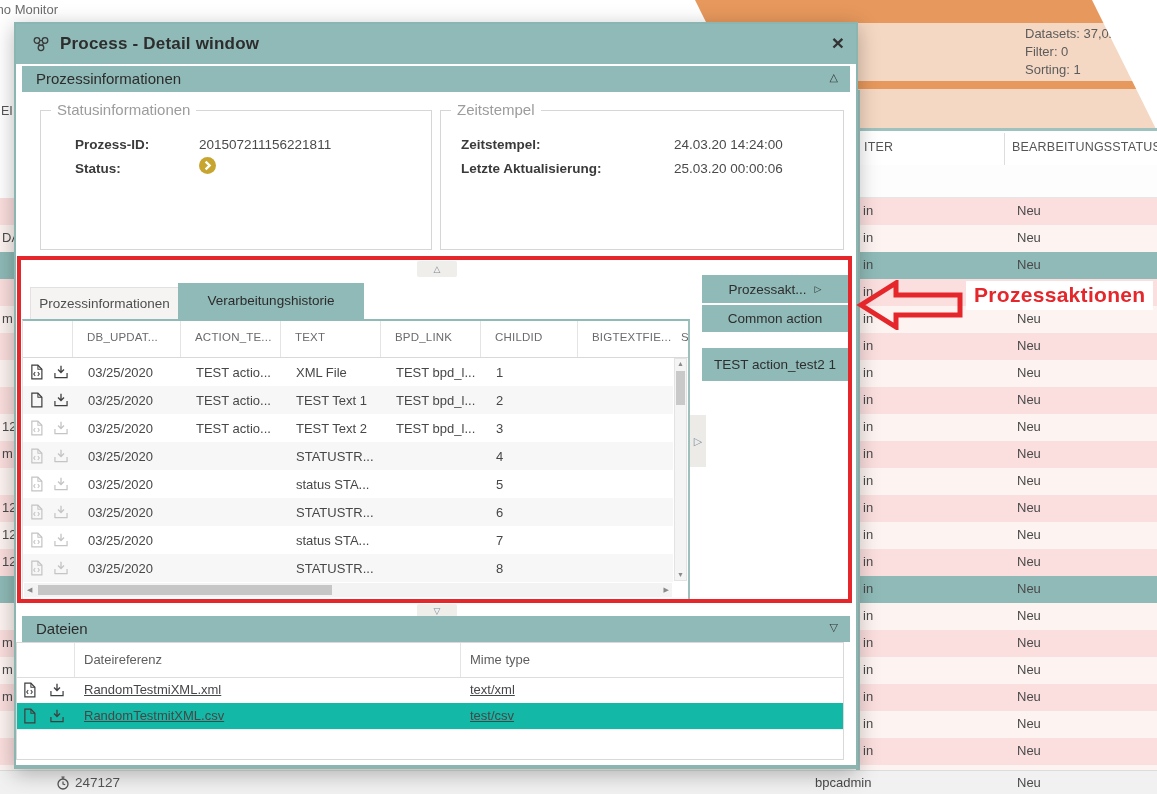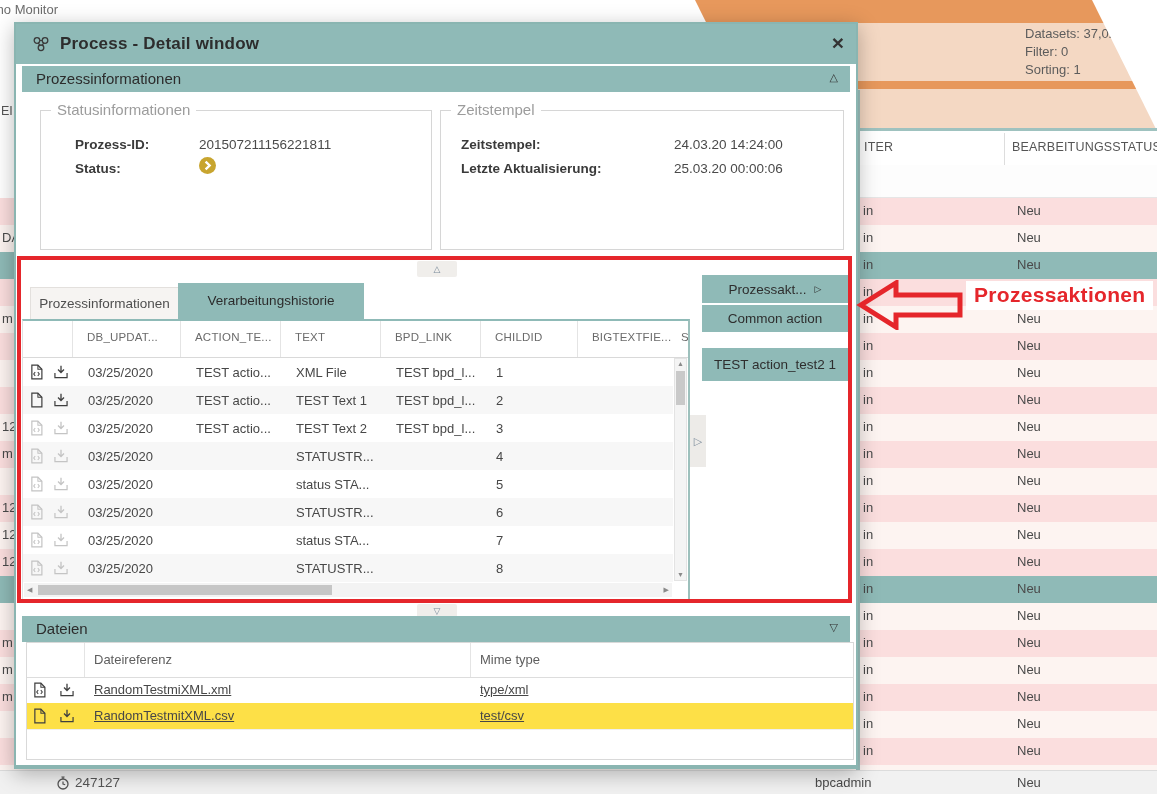--- a/index.html
+++ b/index.html
@@ -87,25 +87,25 @@
             font-size:11px;line-height:52px;color:#7b8b9b;cursor:pointer;}
 
   .abtn{left:686px;width:146px;background:#8fbab7;border:none;color:#2e2e2e;font-size:13.5px;
         font-family:"Liberation Sans",sans-serif;cursor:pointer;display:flex;align-items:center;justify-content:center;gap:8px;}
   .b1{top:251px;height:28px;}
   .b2{top:281px;height:27px;}
   .b3{top:324px;height:33px;}
   .btnarr{font-size:9px;}
 
   .filesbar{left:6px;top:592px;width:828px;height:26px;}
-  .filespanel{left:10px;top:618px;width:828px;height:118px;border:1px solid #d9d9d9;box-sizing:border-box;background:#fff;overflow:hidden;}
+  .filespanel{left:0;top:618px;width:828px;height:118px;border:1px solid #d9d9d9;box-sizing:border-box;background:#fff;overflow:hidden;}
   .fhcell{position:absolute;top:0;height:34px;border-right:1px solid #e4e4e4;box-sizing:border-box;}
   .fhead{left:0;top:0;width:826px;height:34px;border-bottom:1px solid #ddd;}
   .frow{position:absolute;left:0;width:826px;height:26px;border-bottom:1px solid #efefef;}
-  .frow.odd{background:#fde047;}
+  .frow.odd{background:#14b8a6;}
   .frow .c{position:absolute;top:5px;font-size:13px;color:#474747;text-decoration:underline;}
   .fhcell span{position:absolute;left:9px;top:9px;font-size:13px;color:#5e5e5e;}
 
   
   .annorect{left:17px;top:256px;width:835px;height:347px;border:4px solid #e5262b;box-sizing:border-box;z-index:20;pointer-events:none;}
   .annoarrow{left:856px;top:280px;z-index:30;pointer-events:none;}
   .annoband{left:966px;top:281px;background:#fff;padding:2px 8px 3px 8px;z-index:29;}
   .annoband span{font-size:21px;font-weight:bold;color:#e5262b;letter-spacing:.3px;white-space:nowrap;}
 </style>
 </head>
@@ -495,21 +495,21 @@
           </div>
       </div>
       <div class="frow" style="top:34px;">
         <svg class="ic icdark" style="position:absolute;left:6px;top:5px;" width="13" height="16">
             <use href="#ic-codefile"></use>
           </svg>
         <svg class="ic icdark" style="position:absolute;left:32px;top:6px;" width="16" height="14">
             <use href="#ic-download"></use>
           </svg>
         <span class="c" style="left:67px;">RandomTestmiXML.xml</span>
-        <span class="c" style="left:453px;">type/xml</span>
+        <span class="c" style="left:453px;">text/xml</span>
       </div>
       <div class="frow odd" style="top:60px;">
         <svg class="ic icdark" style="position:absolute;left:6px;top:5px;" width="13" height="16">
             <use href="#ic-file"></use>
           </svg>
         <svg class="ic icdark" style="position:absolute;left:32px;top:6px;" width="16" height="14">
             <use href="#ic-download"></use>
           </svg>
         <span class="c" style="left:67px;">RandomTestmitXML.csv</span>
         <span class="c" style="left:453px;">test/csv</span>

